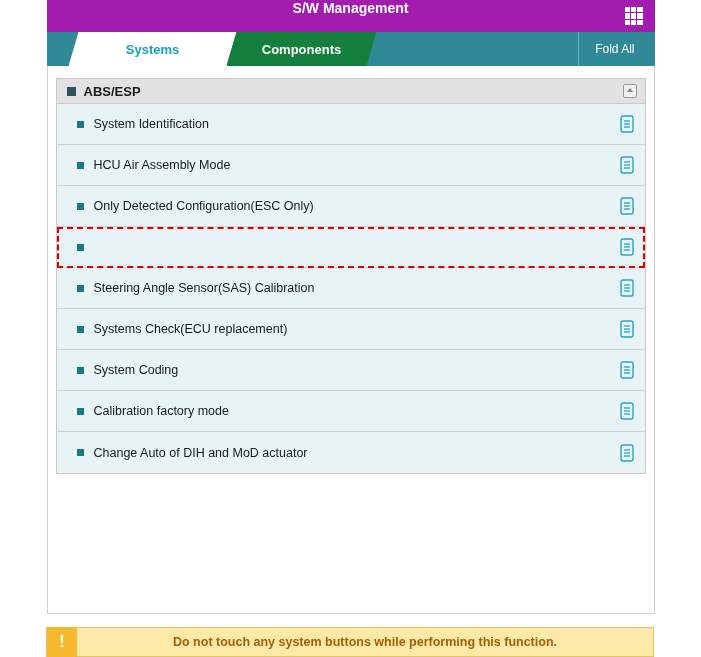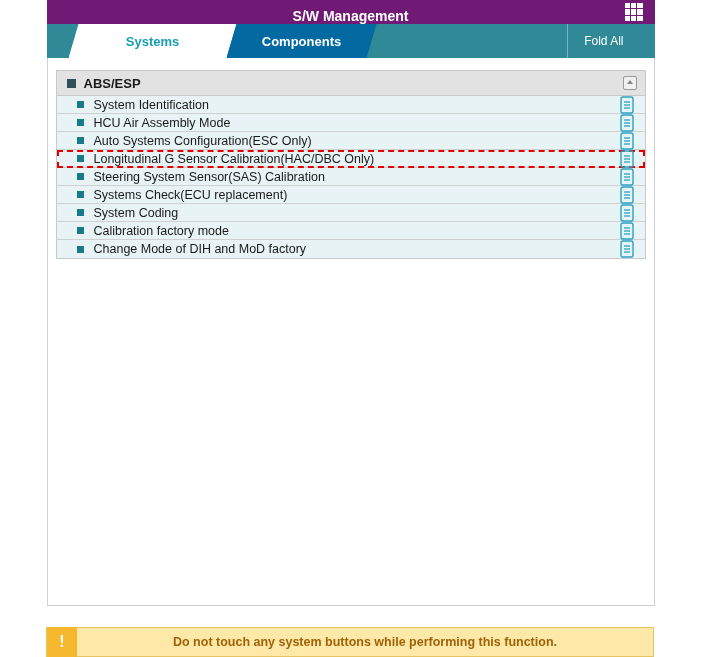--- a/index.html
+++ b/index.html
@@ -13,24 +13,24 @@
       width: 701px;
       height: 657px;
       position: relative;
     }
     .container {
       width: 608px;
       margin: 0 auto;
       position: relative;
     }
     .header {
-      background: #701a75;
-      height: 24px;
-      display: flex;
-      align-items: flex-end;
+      background: #a21caf;
+      height: 32px;
+      display: flex;
+      align-items: flex-start;
       justify-content: center;
       position: relative;
     }
     .header-title {
       color: #fff;
       font-size: 14px;
       font-weight: bold;
     }
     .grid-icon {
       position: absolute;
@@ -69,27 +69,27 @@
     .tab-systems {
       background: #fff;
       color: #169fb5;
       width: 168px;
       margin-left: 22px;
       clip-path: polygon(10px 0, 100% 0, calc(100% - 10px) 100%, 0 100%);
     }
     .tab-components {
       color: #fff;
       width: 150px;
-      background: #0369a1;
+      background: #15803d;
       clip-path: polygon(10px 0, 100% 0, calc(100% - 10px) 100%, 0 100%);
       margin-left: -10px;
     }
     .fold-all {
       position: absolute;
-      right: 15px;
+      right: 4px;
       top: 0;
       height: 34px;
       display: flex;
       align-items: center;
       padding: 0 16px;
       color: #fff;
       font-size: 12px;
       border-left: 1px solid #6cb9c4;
       cursor: pointer;
     }
@@ -137,21 +137,21 @@
       font-size: 9px;
       color: #999;
       background: #f0f0f0;
     }
     .list {
       border: 1px solid #c9c9c9;
       border-top: none;
     }
     .list-item {
       background: #e8f3f5;
-      height: 18px;
+      height: 41px;
       display: flex;
       align-items: center;
       padding: 0 20px;
       border-bottom: 1px solid #d0d0d0;
       position: relative;
       cursor: pointer;
     }
     .list-item:last-child {
       border-bottom: none;
     }
@@ -268,41 +268,40 @@
           <div class="label">HCU Air Assembly Mode</div>
           <div class="doc-icon"><svg width="16" height="18" viewBox="0 0 16 18">
               <rect x="2" y="1" width="12" height="16" rx="2" fill="none" stroke="#2aa3c4" stroke-width="1.4"></rect>
               <line x1="5" y1="6" x2="11" y2="6" stroke="#2aa3c4" stroke-width="1.3"></line>
               <line x1="5" y1="9" x2="11" y2="9" stroke="#2aa3c4" stroke-width="1.3"></line>
               <line x1="5" y1="12" x2="11" y2="12" stroke="#2aa3c4" stroke-width="1.3"></line>
             </svg></div>
         </div>
         <div class="list-item">
           <div class="bullet"></div>
-          <div class="label">Auto Systems Configuration(ESC Only)</div>
+          <div class="label">Only Detected Configuration(ESC Only)</div>
           <div class="doc-icon"><svg width="16" height="18" viewBox="0 0 16 18">
               <rect x="2" y="1" width="12" height="16" rx="2" fill="none" stroke="#2aa3c4" stroke-width="1.4"></rect>
               <line x1="5" y1="6" x2="11" y2="6" stroke="#2aa3c4" stroke-width="1.3"></line>
               <line x1="5" y1="9" x2="11" y2="9" stroke="#2aa3c4" stroke-width="1.3"></line>
               <line x1="5" y1="12" x2="11" y2="12" stroke="#2aa3c4" stroke-width="1.3"></line>
             </svg></div>
         </div>
         <div class="list-item highlighted">
           <div class="bullet"></div>
-          <div class="label">Longitudinal G Sensor Calibration(HAC/DBC Only)</div>
-          <div class="doc-icon"><svg width="16" height="18" viewBox="0 0 16 18">
-              <rect x="2" y="1" width="12" height="16" rx="2" fill="none" stroke="#2aa3c4" stroke-width="1.4"></rect>
-              <line x1="5" y1="6" x2="11" y2="6" stroke="#2aa3c4" stroke-width="1.3"></line>
-              <line x1="5" y1="9" x2="11" y2="9" stroke="#2aa3c4" stroke-width="1.3"></line>
-              <line x1="5" y1="12" x2="11" y2="12" stroke="#2aa3c4" stroke-width="1.3"></line>
-            </svg></div>
-        </div>
-        <div class="list-item">
-          <div class="bullet"></div>
-          <div class="label">Steering System Sensor(SAS) Calibration</div>
+          <div class="doc-icon"><svg width="16" height="18" viewBox="0 0 16 18">
+              <rect x="2" y="1" width="12" height="16" rx="2" fill="none" stroke="#2aa3c4" stroke-width="1.4"></rect>
+              <line x1="5" y1="6" x2="11" y2="6" stroke="#2aa3c4" stroke-width="1.3"></line>
+              <line x1="5" y1="9" x2="11" y2="9" stroke="#2aa3c4" stroke-width="1.3"></line>
+              <line x1="5" y1="12" x2="11" y2="12" stroke="#2aa3c4" stroke-width="1.3"></line>
+            </svg></div>
+        </div>
+        <div class="list-item">
+          <div class="bullet"></div>
+          <div class="label">Steering Angle Sensor(SAS) Calibration</div>
           <div class="doc-icon"><svg width="16" height="18" viewBox="0 0 16 18">
               <rect x="2" y="1" width="12" height="16" rx="2" fill="none" stroke="#2aa3c4" stroke-width="1.4"></rect>
               <line x1="5" y1="6" x2="11" y2="6" stroke="#2aa3c4" stroke-width="1.3"></line>
               <line x1="5" y1="9" x2="11" y2="9" stroke="#2aa3c4" stroke-width="1.3"></line>
               <line x1="5" y1="12" x2="11" y2="12" stroke="#2aa3c4" stroke-width="1.3"></line>
             </svg></div>
         </div>
         <div class="list-item">
           <div class="bullet"></div>
           <div class="label">Systems Check(ECU replacement)</div>
@@ -328,21 +327,21 @@
           <div class="label">Calibration factory mode</div>
           <div class="doc-icon"><svg width="16" height="18" viewBox="0 0 16 18">
               <rect x="2" y="1" width="12" height="16" rx="2" fill="none" stroke="#2aa3c4" stroke-width="1.4"></rect>
               <line x1="5" y1="6" x2="11" y2="6" stroke="#2aa3c4" stroke-width="1.3"></line>
               <line x1="5" y1="9" x2="11" y2="9" stroke="#2aa3c4" stroke-width="1.3"></line>
               <line x1="5" y1="12" x2="11" y2="12" stroke="#2aa3c4" stroke-width="1.3"></line>
             </svg></div>
         </div>
         <div class="list-item">
           <div class="bullet"></div>
-          <div class="label">Change Mode of DIH and MoD factory</div>
+          <div class="label">Change Auto of DIH and MoD actuator</div>
           <div class="doc-icon"><svg width="16" height="18" viewBox="0 0 16 18">
               <rect x="2" y="1" width="12" height="16" rx="2" fill="none" stroke="#2aa3c4" stroke-width="1.4"></rect>
               <line x1="5" y1="6" x2="11" y2="6" stroke="#2aa3c4" stroke-width="1.3"></line>
               <line x1="5" y1="9" x2="11" y2="9" stroke="#2aa3c4" stroke-width="1.3"></line>
               <line x1="5" y1="12" x2="11" y2="12" stroke="#2aa3c4" stroke-width="1.3"></line>
             </svg></div>
         </div>
       </div>
   </div>
 </div>

